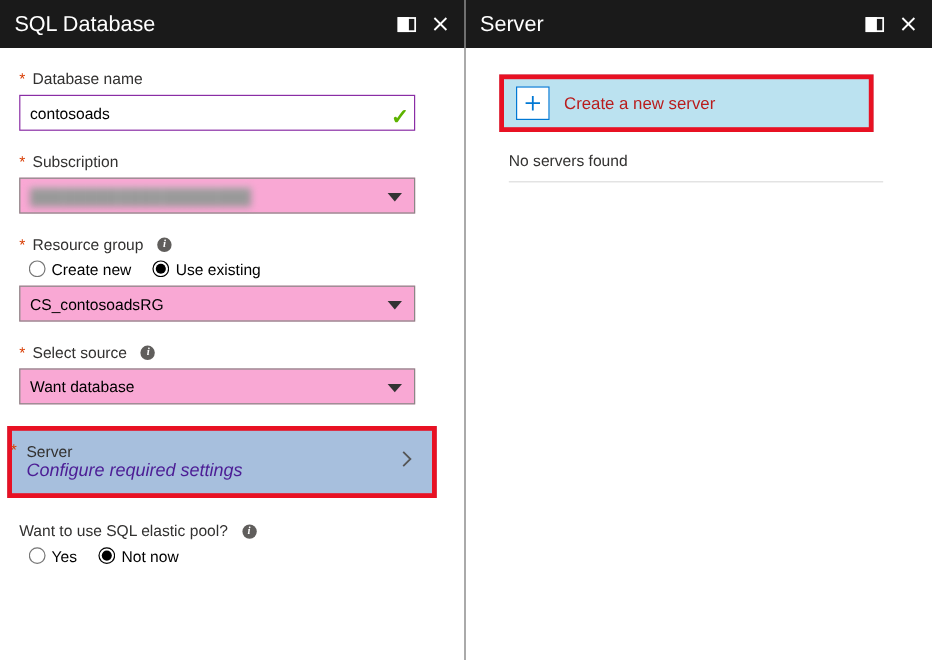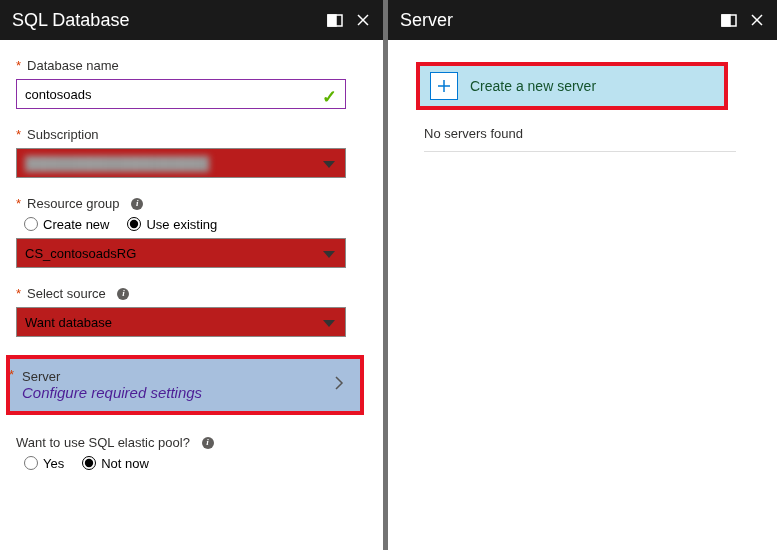--- a/index.html
+++ b/index.html
@@ -1,49 +1,49 @@
 <!DOCTYPE html>
 <html><head>
 <meta charset="utf-8">
 <style>
   * { box-sizing: border-box; margin: 0; padding: 0; font-family: "Segoe UI", Arial, sans-serif; }
   body { background: #fff; width: 777px; height: 550px; overflow: hidden; display: flex; }
   .blade { display: flex; flex-direction: column; height: 100%; }
-  .blade-left { width: 388px; border-right: 5px solid #737373; }
+  .blade-left { width: 388px; border-right: 1px solid #737373; }
   .blade-right { flex: 1; }
   .blade-header { background: #1a1a1a; color: #fff; height: 40px; display: flex; align-items: center; padding: 0 12px; }
   .blade-title { font-size: 18px; font-weight: 300; flex: 1; }
   .hdr-icons { display: flex; gap: 12px; }
   .hdr-icon { width: 16px; height: 16px; display: flex; align-items: center; justify-content: center; cursor: pointer; }
   .hdr-icon svg { stroke: #fff; }
   .blade-body { padding: 18px 16px 0 16px; flex: 1; overflow: hidden; }
   .field { margin-bottom: 18px; position: relative; }
   .field-label { font-size: 13px; color: #323130; margin-bottom: 6px; display: flex; align-items: center; gap: 4px; }
   .req { color: #d83b01; margin-right: 2px; }
   .info-icon { width: 12px; height: 12px; display: inline-flex; align-items: center; justify-content: center; background: #605e5c; border-radius: 50%; color: #fff; font-size: 9px; font-weight: bold; font-style: italic; font-family: Georgia, serif; line-height: 1; }
   .text-input { width: 330px; height: 30px; border: 1px solid #8a2da5; padding: 0 30px 0 8px; font-size: 13px; outline: none; }
   .valid-check { position: absolute; right: 30px; top: 28px; color: #5db300; font-size: 18px; font-weight: bold; }
-  .dropdown { width: 330px; height: 30px; border: 1px solid #8a8886; padding: 0 28px 0 8px; font-size: 13px; display: flex; align-items: center; position: relative; background: #b91c1c; cursor: pointer; }
+  .dropdown { width: 330px; height: 30px; border: 1px solid #8a8886; padding: 0 28px 0 8px; font-size: 13px; display: flex; align-items: center; position: relative; background: #f9a8d4; cursor: pointer; }
   .dropdown::after { content: ""; position: absolute; right: 10px; top: 50%; transform: translateY(-30%); border-left: 6px solid transparent; border-right: 6px solid transparent; border-top: 7px solid #333; }
   .blurred { filter: blur(3px); color: #999; background: #f3f3f3; user-select: none; }
   .radio-row { display: flex; gap: 18px; margin-bottom: 6px; padding-left: 8px; }
   .radio-opt { display: flex; align-items: flex-start; gap: 5px; font-size: 13px; cursor: pointer; }
   .radio-opt input { width: 14px; height: 14px; accent-color: #000; }
   .config-tile { width: 358px; height: 60px; background: #a7bfdd; border: 4px solid #e81123; margin-left: -10px; display: flex; flex-direction: column; justify-content: center; padding: 0 12px; position: relative; cursor: pointer; }
   .config-tile .lbl { font-size: 13px; color: #323130; }
   .config-tile .sub { font-size: 15px; font-style: italic; color: #4c1d95; }
   .config-tile .chev { position: absolute; right: 16px; top: 50%; transform: translateY(-50%); }
   .config-tile .chev svg { stroke: #555; }
   .config-tile .asterisk { position: absolute; left: -1px; top: 8px; color: #d83b01; font-size: 13px; }
   .question { font-size: 13px; color: #323130; margin-bottom: 6px; display: flex; align-items: center; gap: 4px; }
   .field.indent { margin-top: 20px; }
   .create-server { width: 312px; height: 48px; border: 4px solid #e81123; background: #bbe2f0; display: flex; align-items: center; gap: 12px; padding: 0 10px; cursor: pointer; margin-bottom: 16px; }
   .plus-box { width: 28px; height: 28px; border: 1px solid #0078d4; background: #fff; display: flex; align-items: center; justify-content: center; }
   .plus-box svg { stroke: #0078d4; }
-  .create-server-text { font-size: 14px; color: #14532d; }
+  .create-server-text { font-size: 14px; color: #b91c1c; }
   .no-servers { font-size: 13px; color: #323130; padding-bottom: 10px; border-bottom: 1px solid #ddd; width: 312px; margin-left: 8px; }
 </style>
 </head>
 <body>
 
 <div class="blade blade-left">
   <div class="blade-header">
     <div class="blade-title">SQL Database</div>
     <div class="hdr-icons">
       <div class="hdr-icon">

